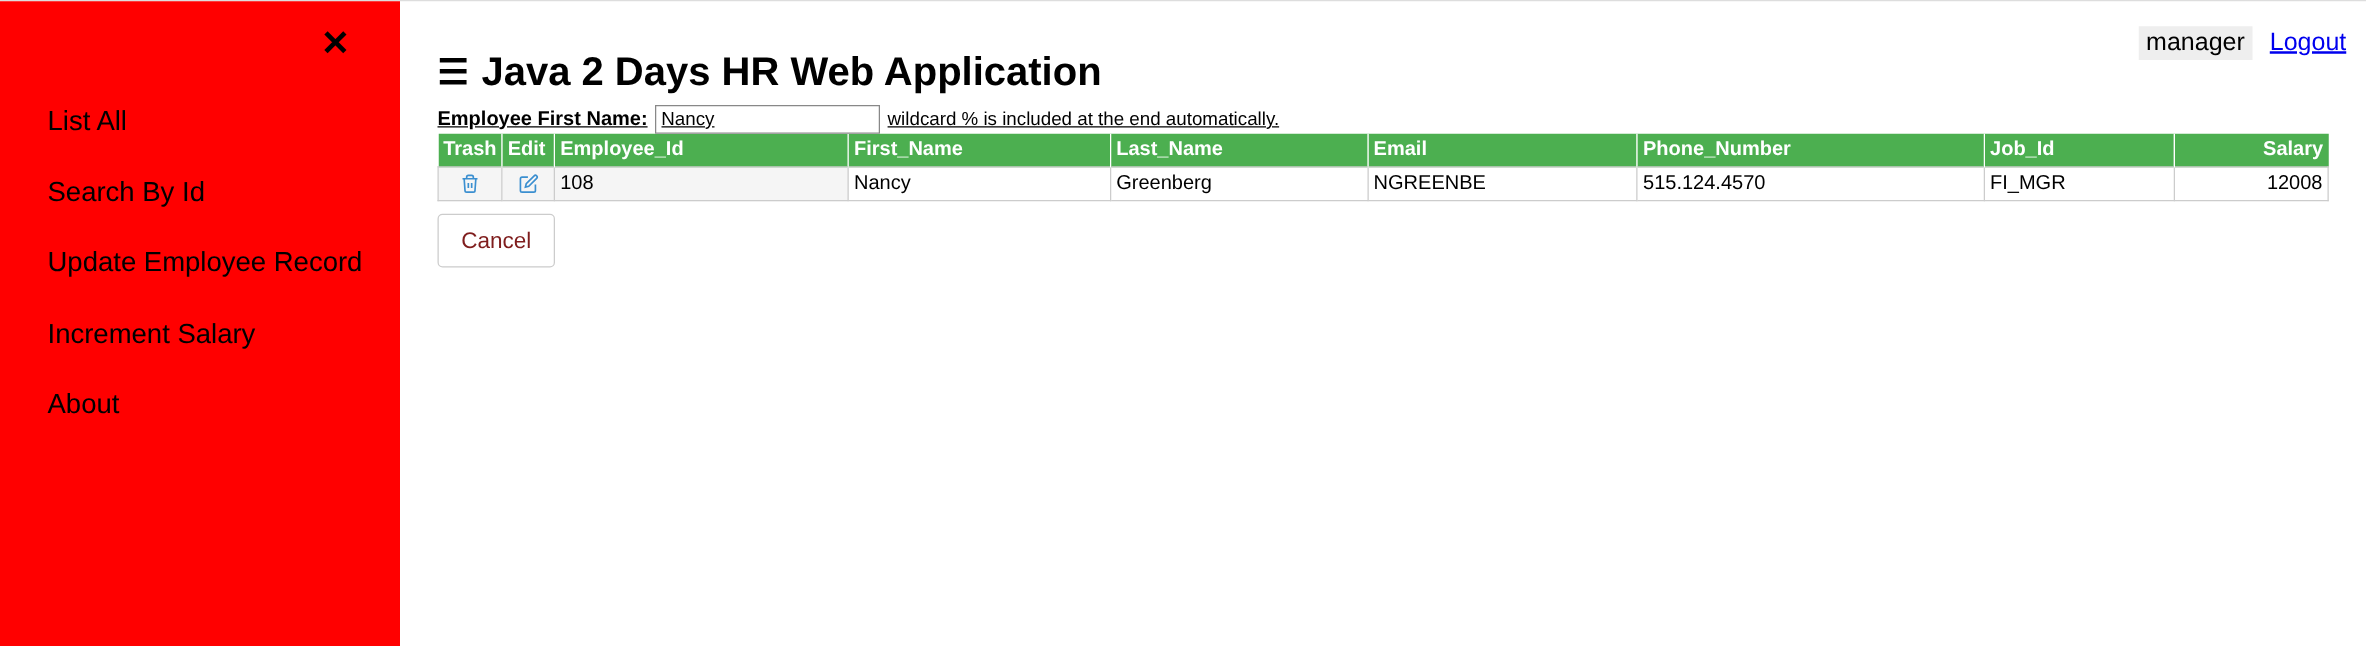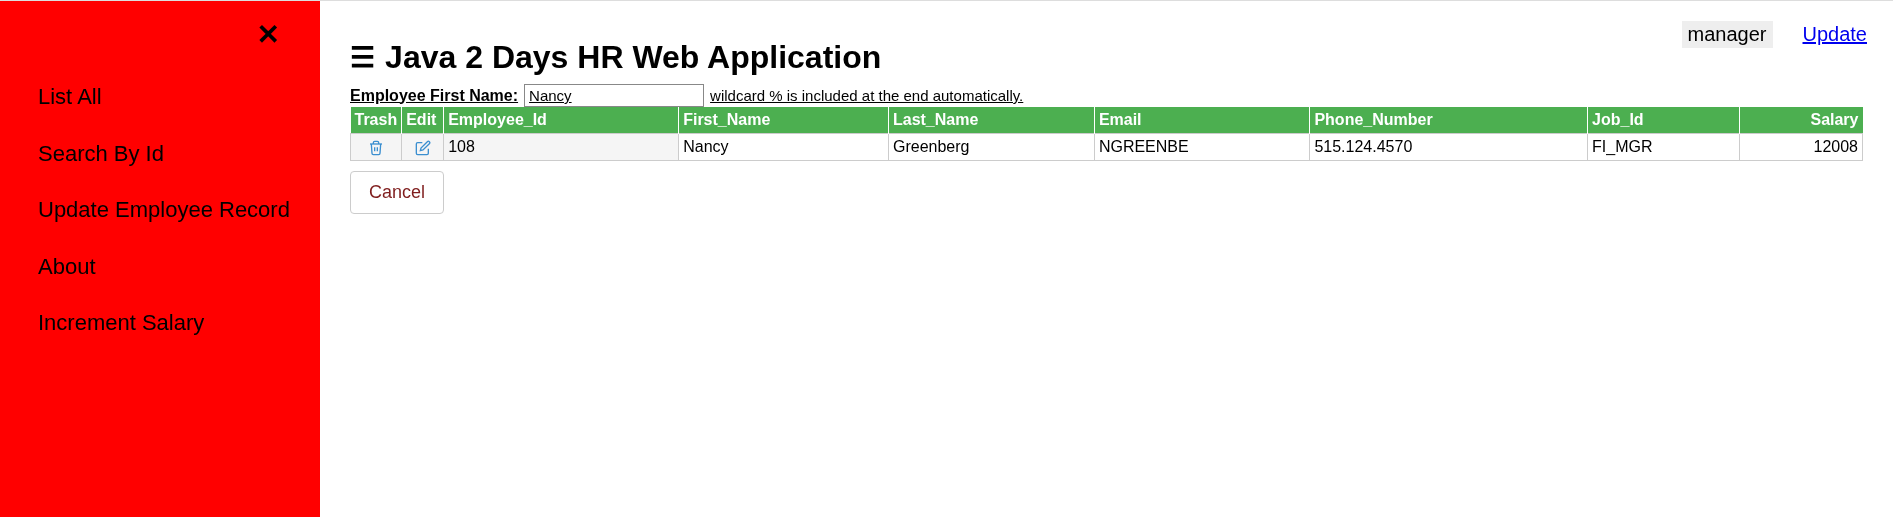--- a/index.html
+++ b/index.html
@@ -45,24 +45,24 @@
       line-height: 1.3;
     }
     .main {
       flex: 1;
       padding: 20px 30px;
       position: relative;
     }
     .top-right {
       position: absolute;
       top: 20px;
-      right: 26px;
+      right: 16px;
       display: flex;
       align-items: center;
-      gap: 30px;
+      gap: 14px;
     }
     .user-badge {
       background: #eee;
       padding: 2px 6px;
       font-size: 20px;
     }
     .logout-link {
       color: #0000EE;
       text-decoration: underline;
       font-size: 20px;
@@ -175,29 +175,29 @@
 
 <div class="container">
   <aside class="sidebar">
     <div class="close-row">
       <span class="close-icon">✕</span>
     </div>
     <div class="nav-items">
       <div class="nav-item">List All</div>
       <div class="nav-item">Search By Id</div>
       <div class="nav-item">Update Employee Record</div>
+      <div class="nav-item">Increment Salary</div>
       <div class="nav-item">About</div>
-      <div class="nav-item">Increment Salary</div>
     </div>
   </aside>
 
   <main class="main">
     <div class="top-right">
       <span class="user-badge">manager</span>
-      <a class="logout-link">Update</a>
+      <a class="logout-link">Logout</a>
     </div>
 
     <div class="title-row">
       <span class="hamburger-icon">☰</span>
       <h1 class="page-title">Java 2 Days HR Web Application</h1>
     </div>
 
     <div class="search-row">
       <span class="search-label">Employee First Name:</span>
       <input type="text" class="search-input" value="Nancy" style="">

